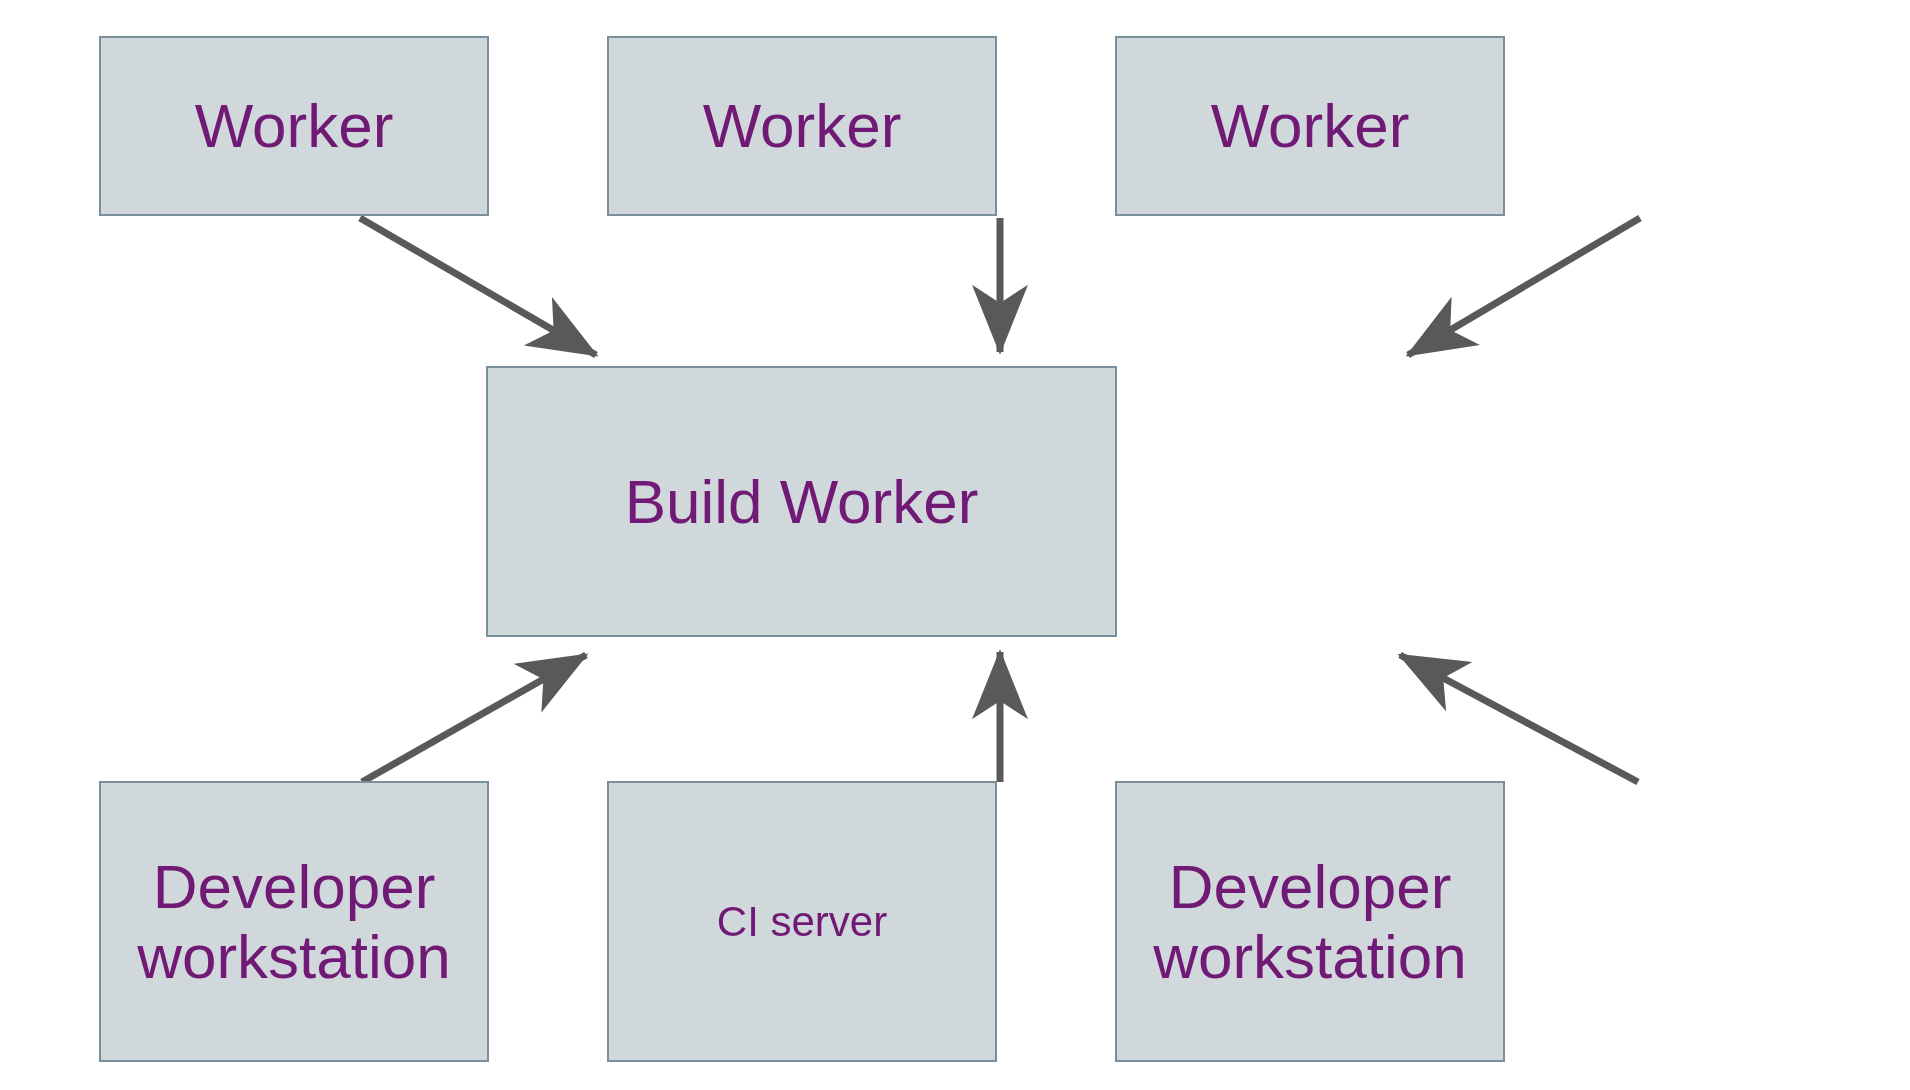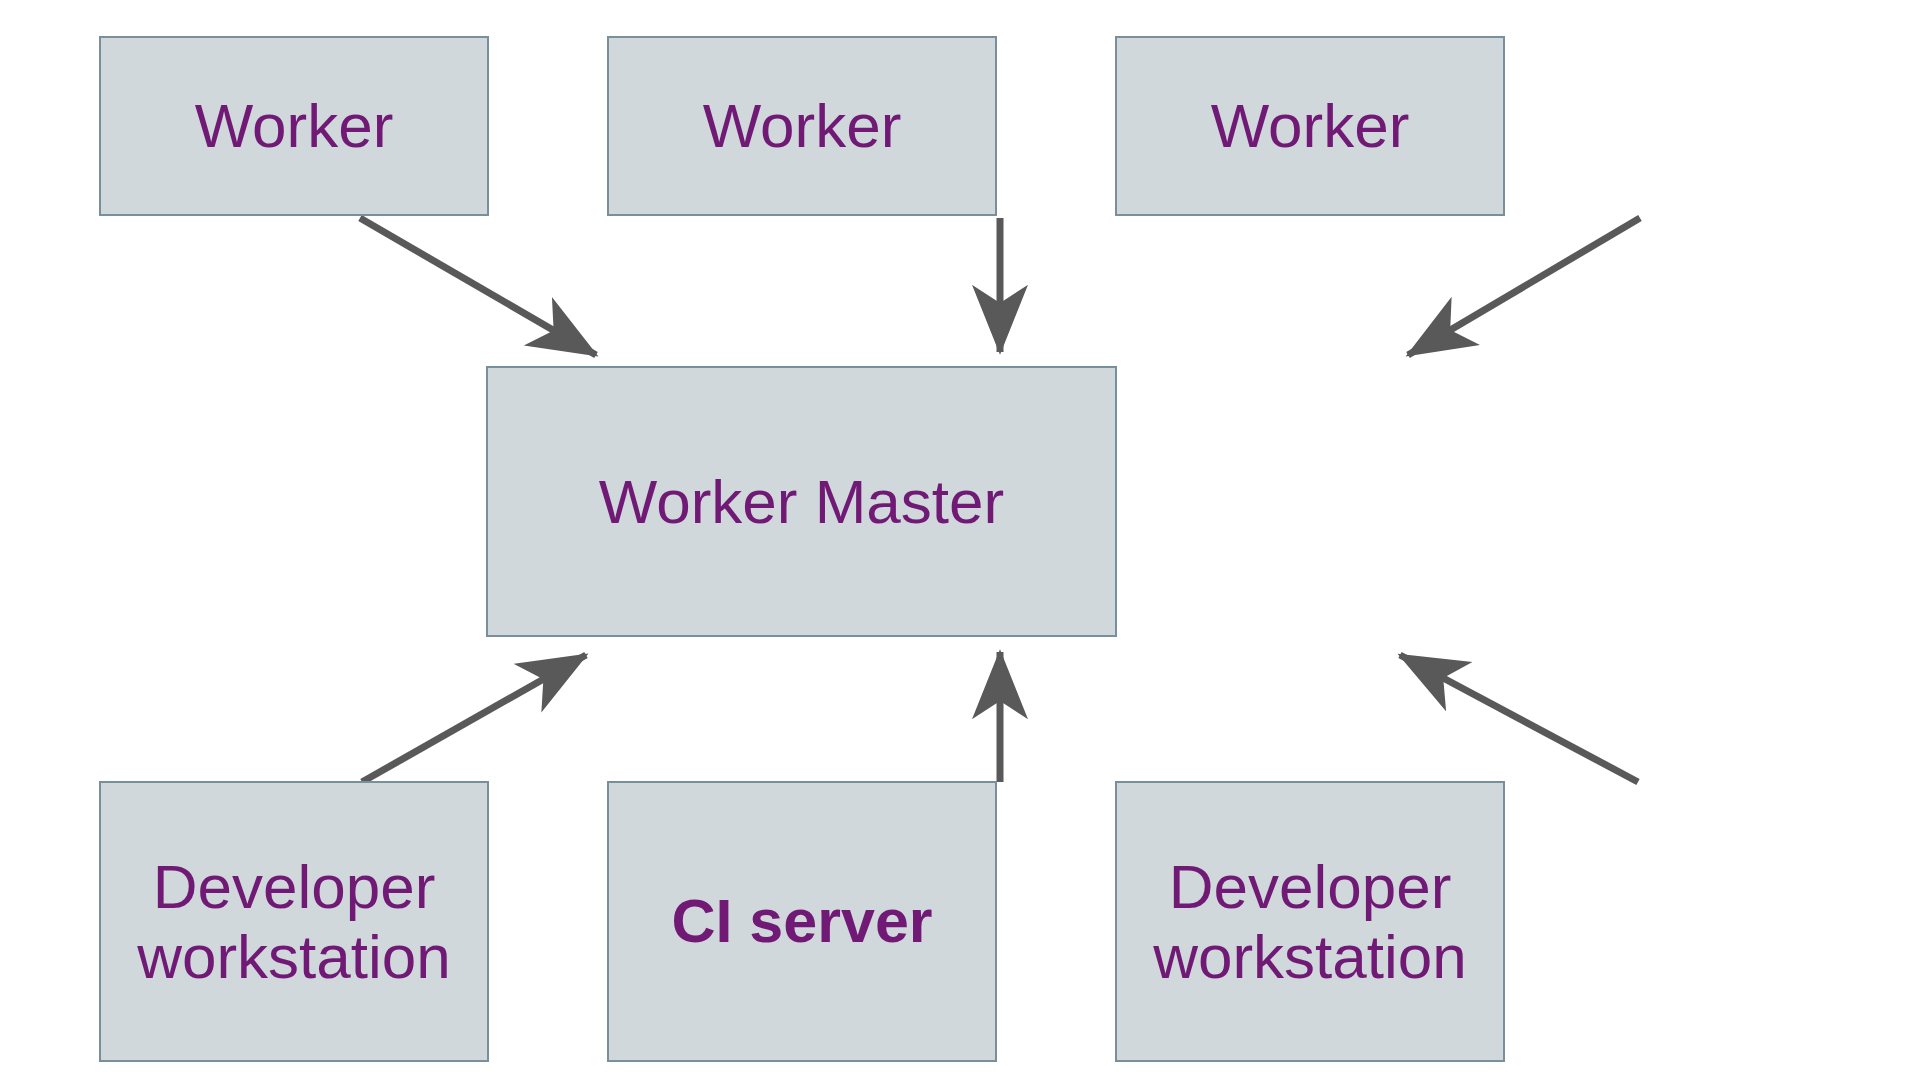--- a/index.html
+++ b/index.html
@@ -44,21 +44,21 @@
     white-space: pre-line;
   }
   
   #node-worker-1 { left: 99px;  top: 36px;  width: 390px; height: 180px; font-size: 62px; }
   #node-worker-2 { left: 607px; top: 36px;  width: 390px; height: 180px; font-size: 62px; }
   #node-worker-3 { left: 1115px;top: 36px;  width: 390px; height: 180px; font-size: 62px; }
   
   #node-build-master { left: 486px; top: 366px; width: 631px; height: 271px; font-size: 62px; }
   
   #node-dev-ws-1 { left: 99px;  top: 781px; width: 390px; height: 281px; font-size: 62px; }
-  #node-ci-server{ left: 607px; top: 781px; width: 390px; height: 281px; font-size: 61px; font-weight: bold; }
+  #node-ci-server{ left: 607px; top: 781px; width: 390px; height: 281px; font-size: 42px; }
   #node-dev-ws-2 { left: 1115px;top: 781px; width: 390px; height: 281px; font-size: 62px; }
 </style>
 </head>
 <body>
 
 <div id="canvas">
 
   <svg id="edge-layer" viewBox="0 0 1910 1090" width="1910" height="1090" xmlns="http://www.w3.org/2000/svg">
     <defs>
       <marker id="arrowhead" markerWidth="12" markerHeight="12" refX="9.6" refY="4" orient="auto" markerUnits="strokeWidth">
@@ -97,21 +97,21 @@
 
   <div class="node" id="node-worker-2">
     <span class="node-label">Worker</span>
   </div>
 
   <div class="node" id="node-worker-3">
     <span class="node-label">Worker</span>
   </div>
 
   <div class="node" id="node-build-master">
-    <span class="node-label">Worker Master</span>
+    <span class="node-label">Build Worker</span>
   </div>
 
   <div class="node" id="node-dev-ws-1">
     <span class="node-label">Developer
 workstation</span>
   </div>
 
   <div class="node" id="node-ci-server">
     <span class="node-label">CI server</span>
   </div>

